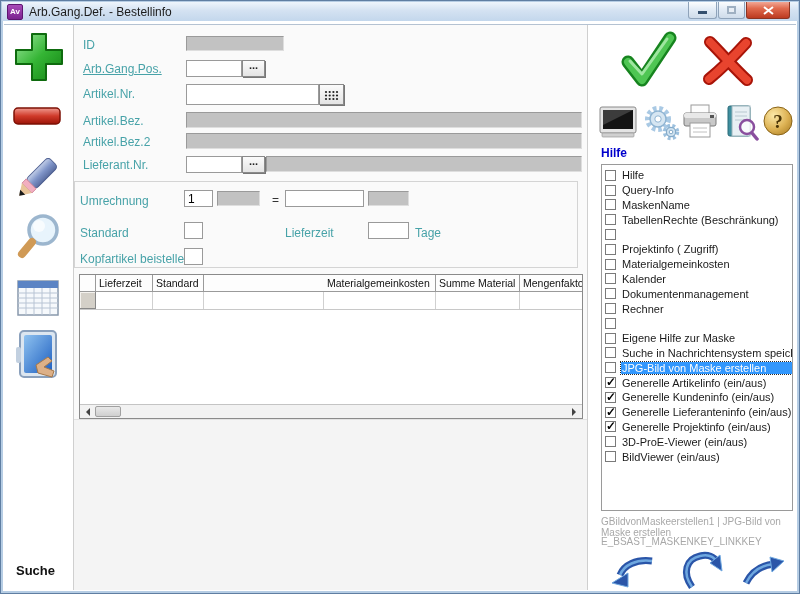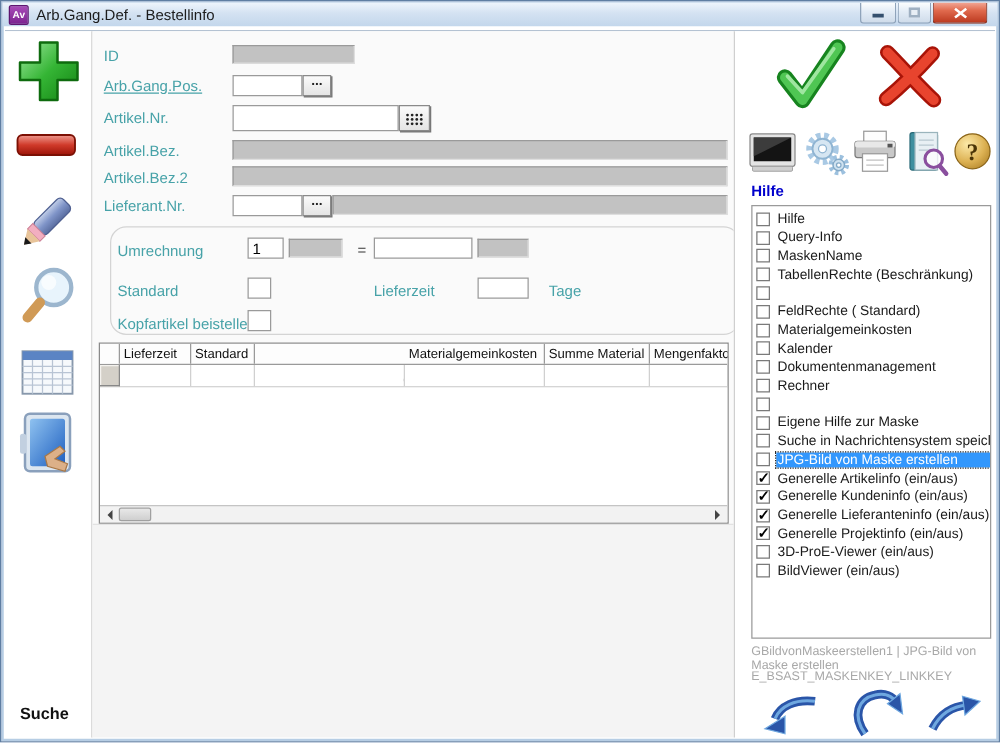--- a/index.html
+++ b/index.html
@@ -245,33 +245,33 @@
       <div class="field f-gray" style="left:112px; top:87px; width:396px; height:16px;"></div>
 
       <div class="flabel" style="left:9px; top:110px;text-align:right;">Artikel.Bez.2</div>
       <div class="field f-gray" style="left:112px; top:108px; width:396px; height:16px;"></div>
 
       <div class="flabel" style="left:9px; top:133px;">Lieferant.Nr.</div>
       <input class="field f-white f-yellow" style="left: 112px; top: 131px; width: 56px; height: 17px;">
       <div class="dots-btn" style="left:168px; top:131px; width:23px; height:17px; line-height:8px;">...</div>
       <div class="field f-gray" style="left:192px; top:131px; width:316px; height:16px;"></div>
 
-      <div class="group-box" style="left:14px; top:156px; width:504px; height:87px;border-radius:13px;">
+      <div class="group-box" style="left:0; top:156px; width:504px; height:87px;">
         <div class="flabel" style="left:5px; top:12px;">Umrechnung</div>
         <input class="field f-white" style="left: 109px; top: 8px; width: 29px; height: 17px;" value="1">
         <div class="field f-gray" style="left:142px; top:9px; width:43px; height:15px;"></div>
         <div class="flabel" style="left:197px; top:11px; color:#333;">=</div>
         <input class="field f-white" style="left: 210px; top: 8px; width: 79px; height: 17px;" value="">
         <div class="field f-gray" style="left:293px; top:9px; width:41px; height:15px;"></div>
 
         <div class="flabel" style="left:5px; top:44px;">Standard</div>
         <input class="field f-white f-yellow" style="left: 109px; top: 40px; width: 19px; height: 17px;">
         <div class="flabel" style="left:210px; top:44px;">Lieferzeit</div>
         <input class="field f-white" style="left: 293px; top: 40px; width: 41px; height: 17px;" value="">
-        <div class="flabel" style="left:340px; top:44px;margin-left:10px;">Tage</div>
+        <div class="flabel" style="left:340px; top:44px;">Tage</div>
 
         <div class="flabel" style="left:5px; top:70px;">Kopfartikel beistellen</div>
         <input class="field f-white f-yellow" style="left: 109px; top: 66px; width: 19px; height: 17px;">
       </div>
 
       <div class="grid">
         <div class="grid-header">
           <div class="sel"></div>
 
         <div class="th" style="width: 57px;">Lieferzeit</div>
@@ -394,21 +394,21 @@
           </div>
           <div class="opt-row">
             <div class="cb"></div>
             <div class="opt-label">TabellenRechte (Beschränkung)</div>
           </div>
           <div class="opt-row">
             <div class="cb"></div>
           </div>
           <div class="opt-row">
             <div class="cb"></div>
-            <div class="opt-label">FeldRechte ( Standard)</div>
+            <div class="opt-label">Projektinfo ( Zugriff)</div>
           </div>
           <div class="opt-row">
             <div class="cb"></div>
             <div class="opt-label">Materialgemeinkosten</div>
           </div>
           <div class="opt-row">
             <div class="cb"></div>
             <div class="opt-label">Kalender</div>
           </div>
           <div class="opt-row">

